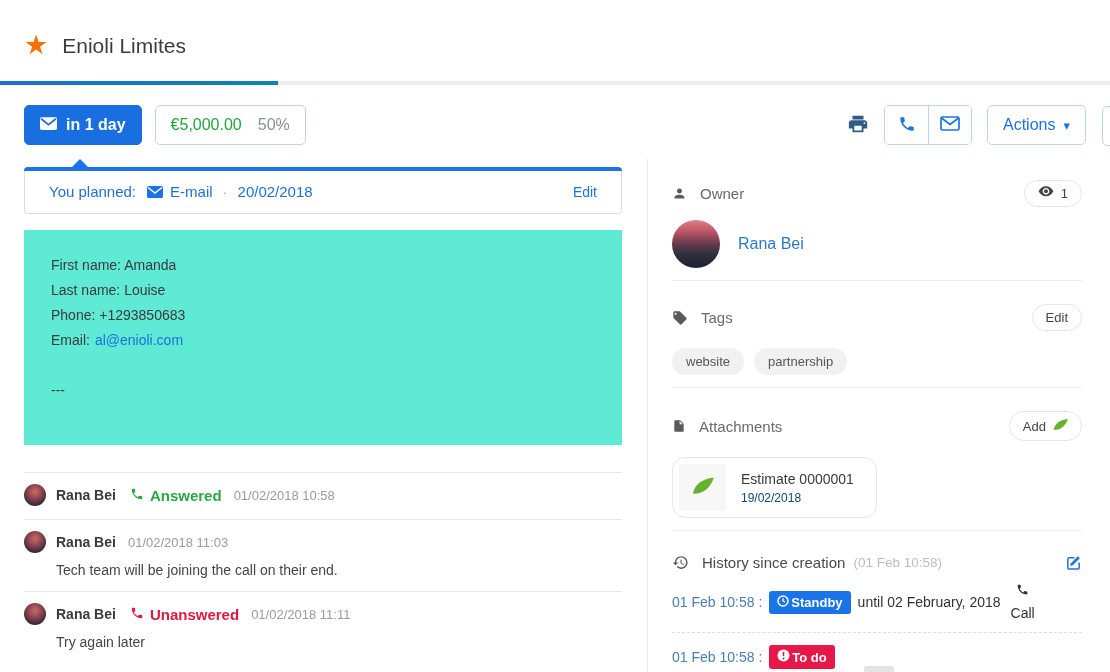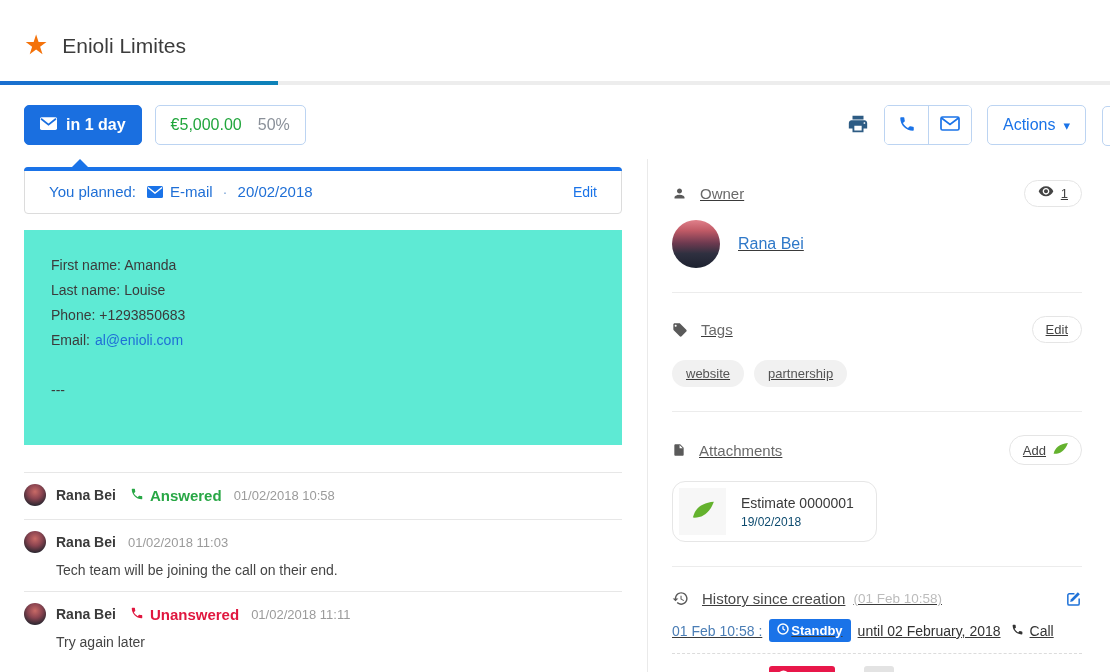--- a/index.html
+++ b/index.html
@@ -60,21 +60,21 @@
   .avatar-sm { width:22px; height:22px; border-radius:50%; flex:none;
                background:radial-gradient(circle at 50% 35%, #c96a66 0%, #8a4450 40%, #2b2730 78%); }
   .author { font-size:14px; font-weight:700; color:#3a3a3a; }
   .status { display:inline-flex; align-items:center; gap:6px; font-weight:700; font-size:15px; margin-left:4px; }
   .status.answered { color:#28a745; }
   .status.unanswered { color:#e0173f; }
   .a-time { color:#9b9b9b; font-size:13px; margin-left:2px; }
   .a-comment { margin:9px 0 0 32px; font-size:14px; color:#454545; }
 
   
-  .side-section { padding:23px 0 24px; border-bottom:1px solid #ececec;text-decoration:underline; }
+  .side-section { padding:23px 0 12px; border-bottom:1px solid #ececec; }
   .side-section:first-child { padding-top:9px; }
   .side-section.last { border-bottom:none; padding-bottom:0; }
   .side-head { display:flex; align-items:center; gap:13px; }
   .side-icon { color:#5a5a5a; display:flex; flex:none; }
   .side-title { font-size:15px; color:#6a6a6a; }
   .pill { margin-left:auto; display:inline-flex; align-items:center; gap:7px; border:1px solid #e5e5e5; border-radius:16px;
           background:#fff; padding:5px 13px; font-size:13px; color:#454545; cursor:pointer; }
   .owner-body { margin-top:13px; display:flex; align-items:center; gap:18px; }
   .avatar-lg { width:48px; height:48px; border-radius:50%; flex:none;
     background:linear-gradient(180deg,#e0808a 0%,#c05a66 22%,#6e3a50 48%,#2f3040 70%,#1d2230 100%); }
@@ -92,21 +92,21 @@
   .hist-created { font-size:13.5px; color:#bcbcbc; margin-left:-5px; }
   .hist-edit { margin-left:auto; color:#1f72d8; cursor:pointer; display:flex; }
   .hist-row { display:flex; align-items:center; gap:7px; font-size:14px; margin-top:12px;
               padding-bottom:11px; border-bottom:1px dashed #dcdcdc; }
   .hist-time { color:#4a7db5; white-space:nowrap; }
   .badge { display:inline-flex; align-items:flex-end; gap:2px; color:#fff; font-weight:700; font-size:13px;
            padding:4px 8px; border-radius:3px; }
   .badge.standby { background:#1a73e8; }
   .badge.todo { background:#e8174a; }
   .hist-detail { color:#333; }
-  .hist-call { display:inline-flex; align-items:center; gap:6px; color:#333; margin-left:3px; }
+  .hist-call { display:inline-flex; align-items:center; gap:6px; color:#333; margin-left:3px;flex-direction:column; }
 
   .bottom-peek { position:absolute; left:864px; bottom:-4px; width:30px; height:10px; background:#e3e3e3; border-radius:3px; }
 </style>
 </head>
 <body>
 
 <div id="page">
 
   <div class="header">
     <span class="star">★</span>

